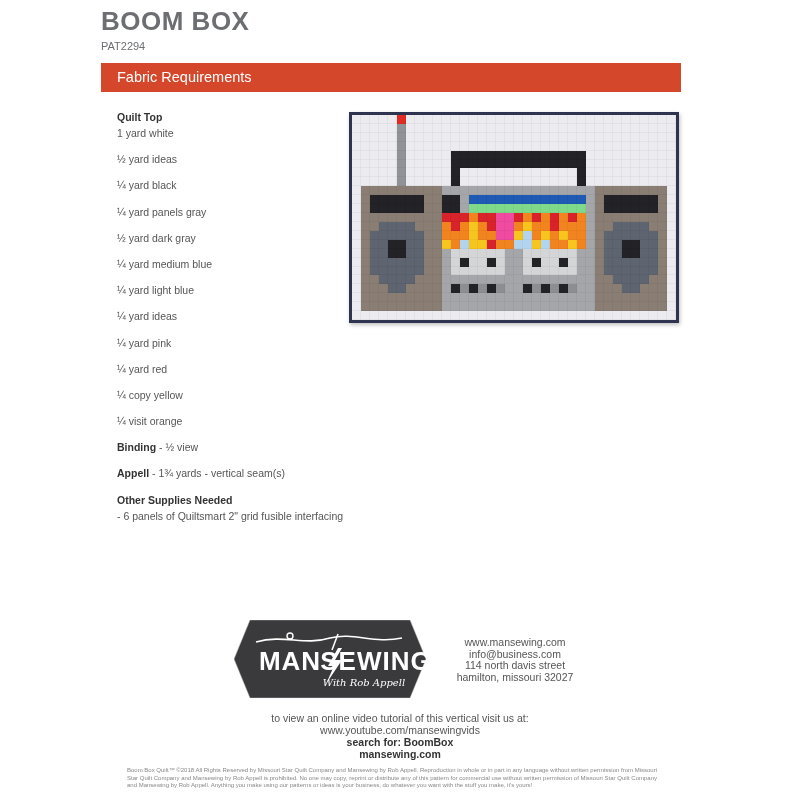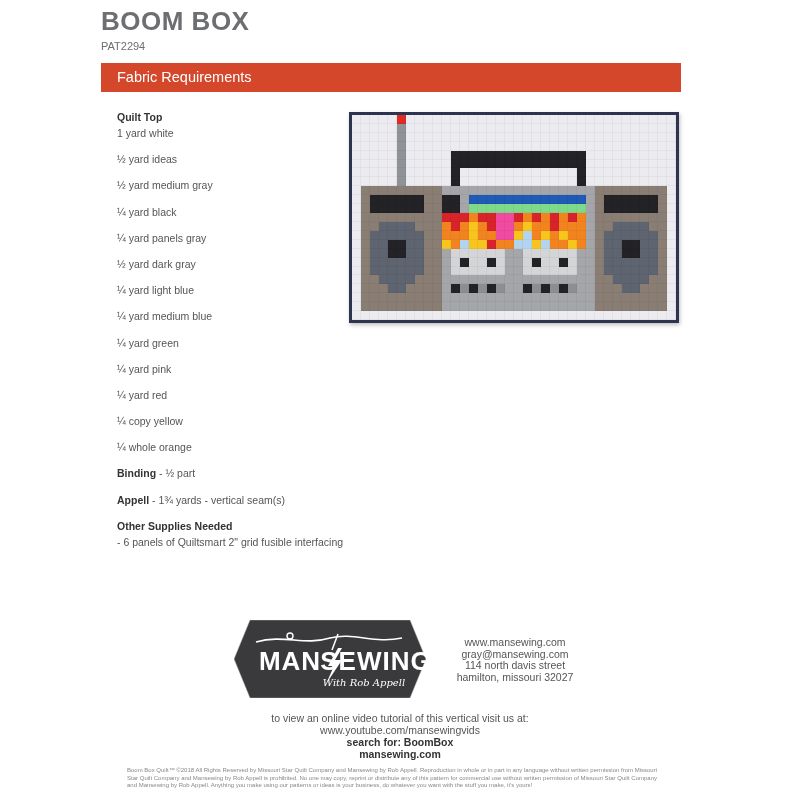--- a/index.html
+++ b/index.html
@@ -62,34 +62,33 @@
 
 <div class="banner">
   <span>Fabric Requirements</span>
 </div>
 
 <div class="req">
   <div class="head">Quilt Top</div>
   <div id="qt-items">
       <div class="line">1 yard white</div>
       <div class="line">½ yard ideas</div>
-      <div class="line">½ yard medium gray</div>
       <div class="line">¼ yard black</div>
       <div class="line">¼ yard panels gray</div>
       <div class="line">½ yard dark gray</div>
+      <div class="line">¼ yard medium blue</div>
       <div class="line">¼ yard light blue</div>
-      <div class="line">¼ yard medium blue</div>
-      <div class="line">¼ yard green</div>
+      <div class="line">¼ yard ideas</div>
       <div class="line">¼ yard pink</div>
       <div class="line">¼ yard red</div>
       <div class="line">¼ copy yellow</div>
-      <div class="line">¼ whole orange</div>
+      <div class="line">¼ visit orange</div>
     </div>
   <div class="line">
-    <span class="bold-lead">Binding</span><span> - ½ part</span>
+    <span class="bold-lead">Binding</span><span> - ½ view</span>
   </div>
   <div class="line">
     <span class="bold-lead">Appell</span><span> - 1¾ yards - vertical seam(s)</span>
   </div>
   <div class="head">Other Supplies Needed</div>
   <div class="other">- 6 panels of Quiltsmart 2" grid fusible interfacing</div>
 </div>
 
 <div class="quilt-wrap">
   <div class="quilt" id="quilt">
@@ -930,21 +929,21 @@
   <circle cx="56" cy="16" r="3" stroke="#fff" stroke-width="1.4" fill="none"></circle>
   <line x1="104" y1="14" x2="98" y2="30" stroke="#fff" stroke-width="1.6"></line>
   <polygon points="104,28 94,46 100,46 92,64 108,40 101,40 108,28" fill="#fff"></polygon>
   <text id="logo-left" x="56" y="50" text-anchor="middle" fill="#fff" font-family="Liberation Sans, sans-serif" font-size="26" font-weight="bold" letter-spacing="1">MAN</text>
   <text id="logo-right" x="142" y="50" text-anchor="middle" fill="#fff" font-family="Liberation Sans, sans-serif" font-size="26" font-weight="bold" letter-spacing="1">SEWING</text>
   <text id="logo-tag" x="130" y="66" text-anchor="middle" fill="#fff" font-family="DejaVu Serif, serif" font-size="10" font-style="italic">With Rob Appell</text>
 </svg>
 
 <div class="contact" id="contact">
     <div>www.mansewing.com</div>
-    <div>gray@mansewing.com</div>
+    <div>info@business.com</div>
     <div>114 north davis street</div>
     <div>hamilton, missouri 32027</div>
   </div>
 
 <div class="video">
   <div>to view an online video tutorial of this vertical visit us at:</div>
   <div>www.youtube.com/mansewingvids</div>
   <div class="b">search for: BoomBox</div>
   <div class="b">mansewing.com</div>
 </div>

